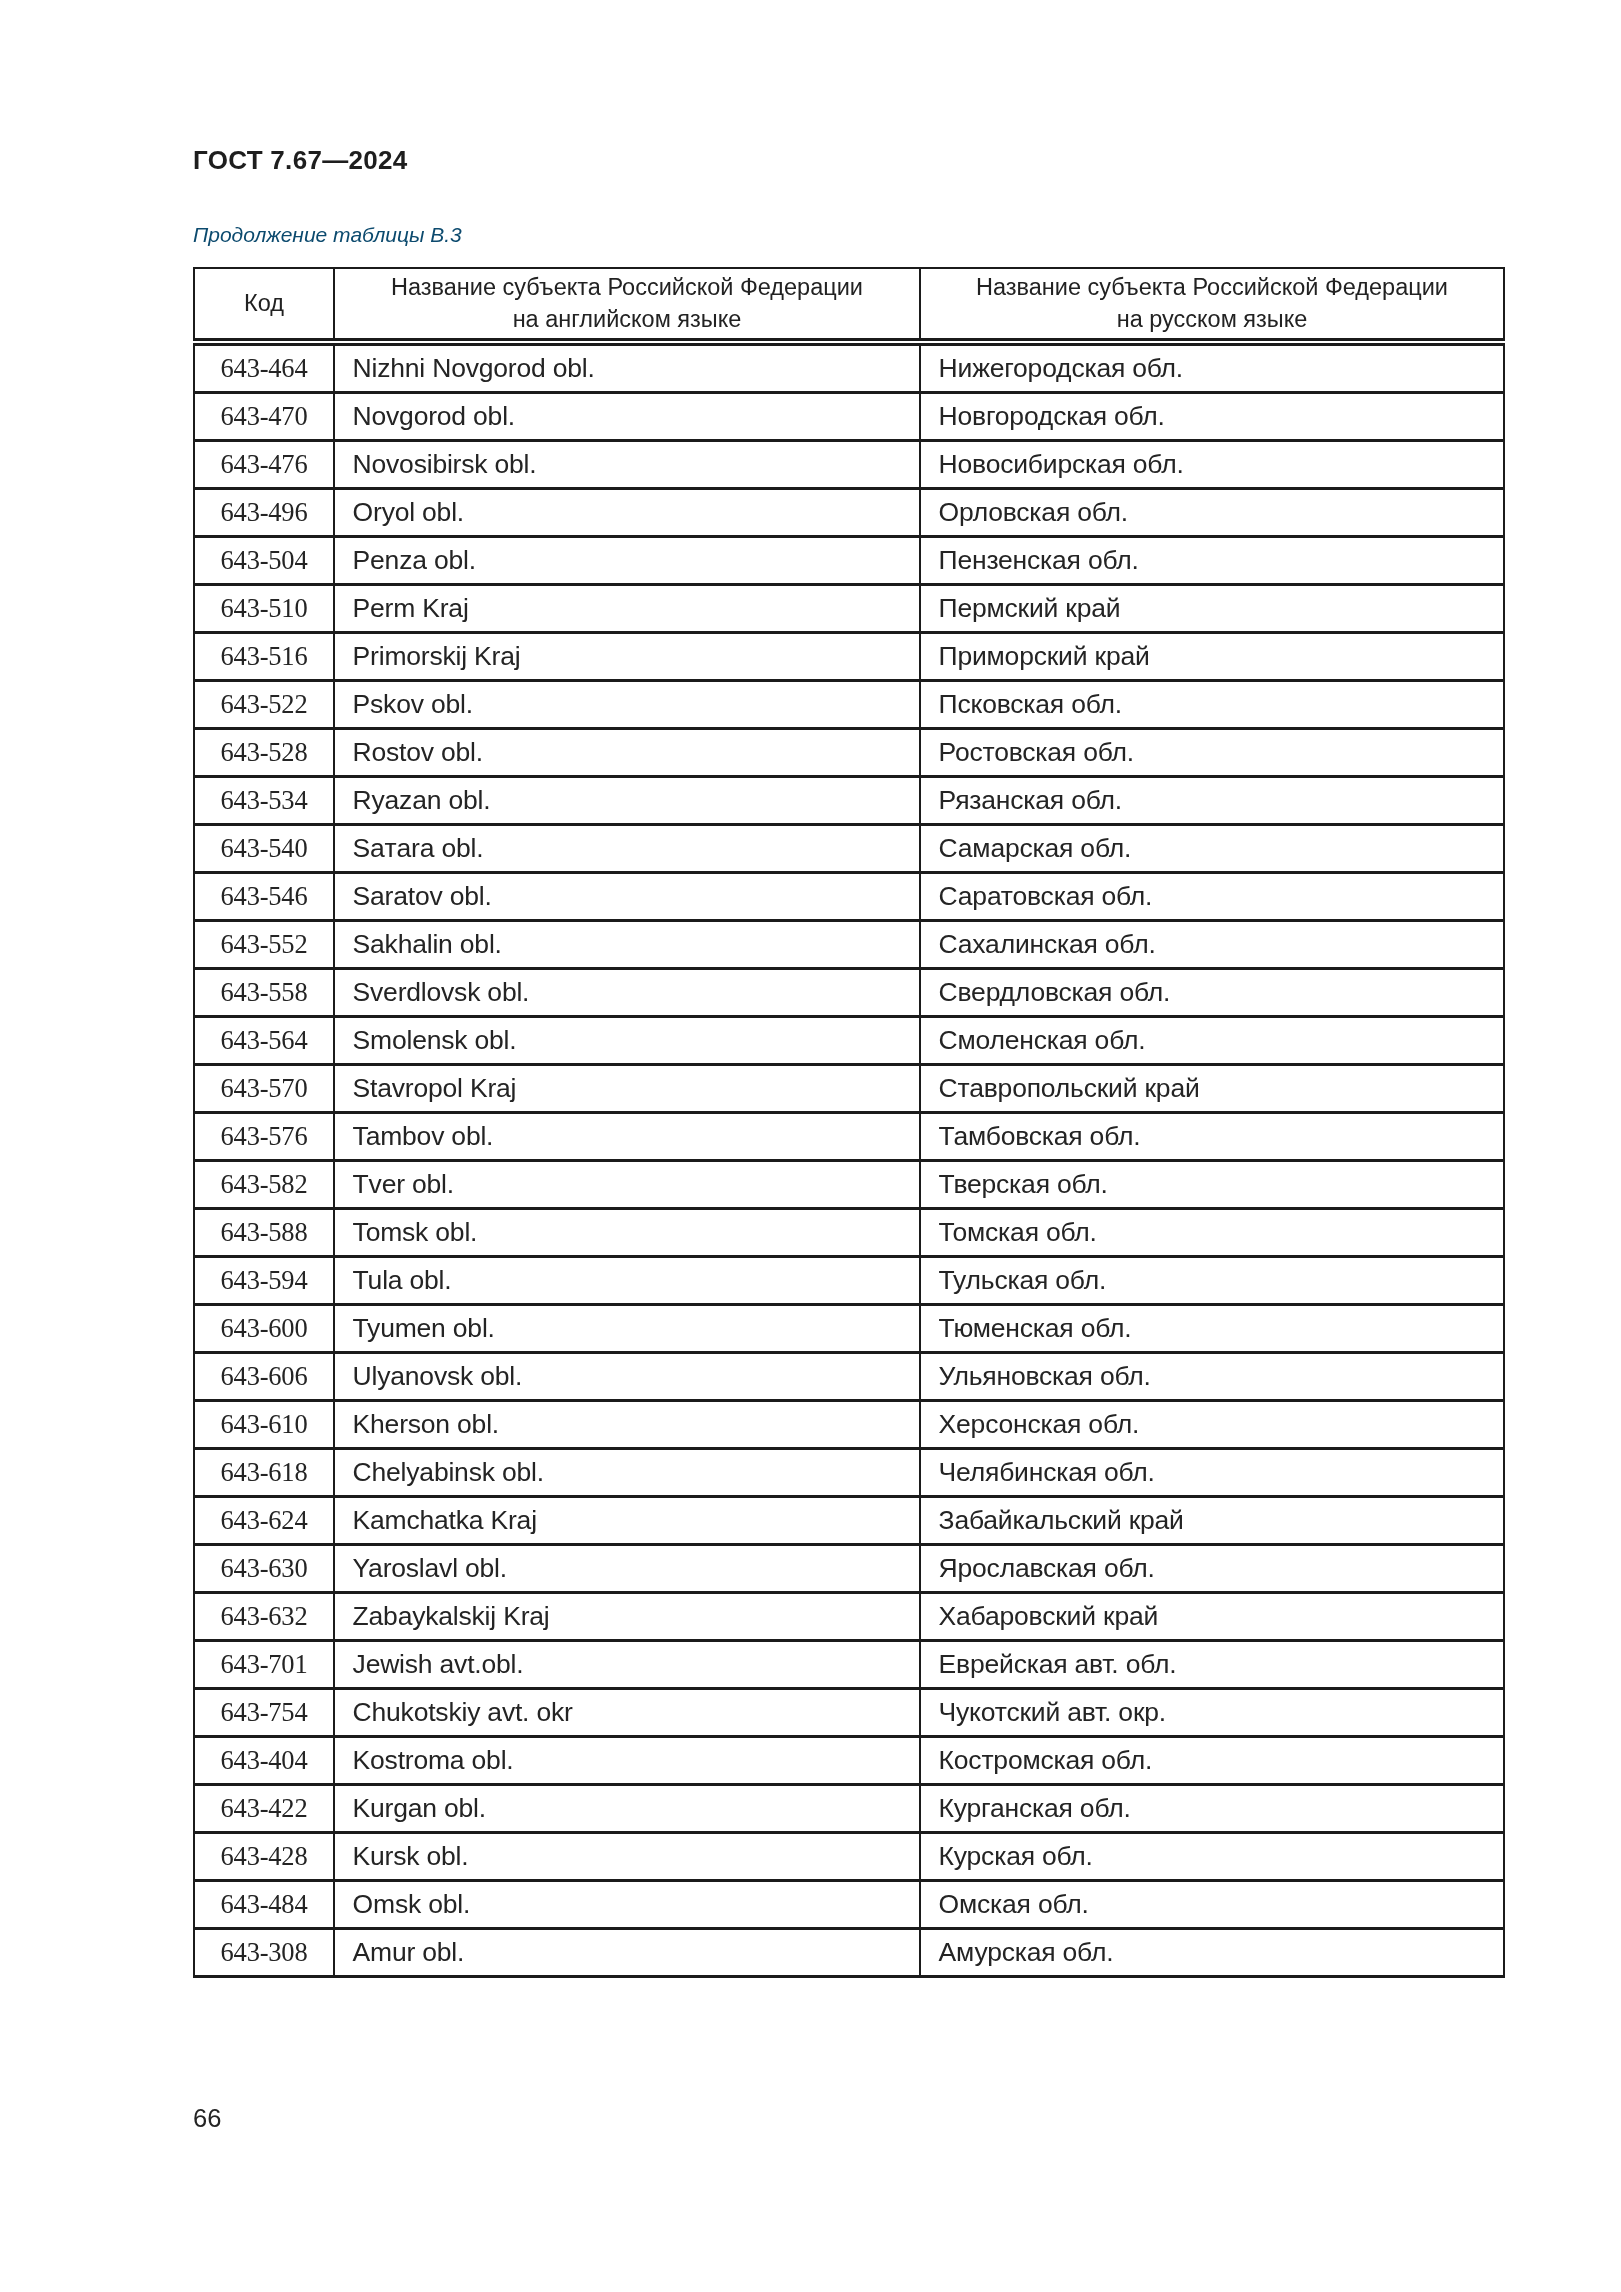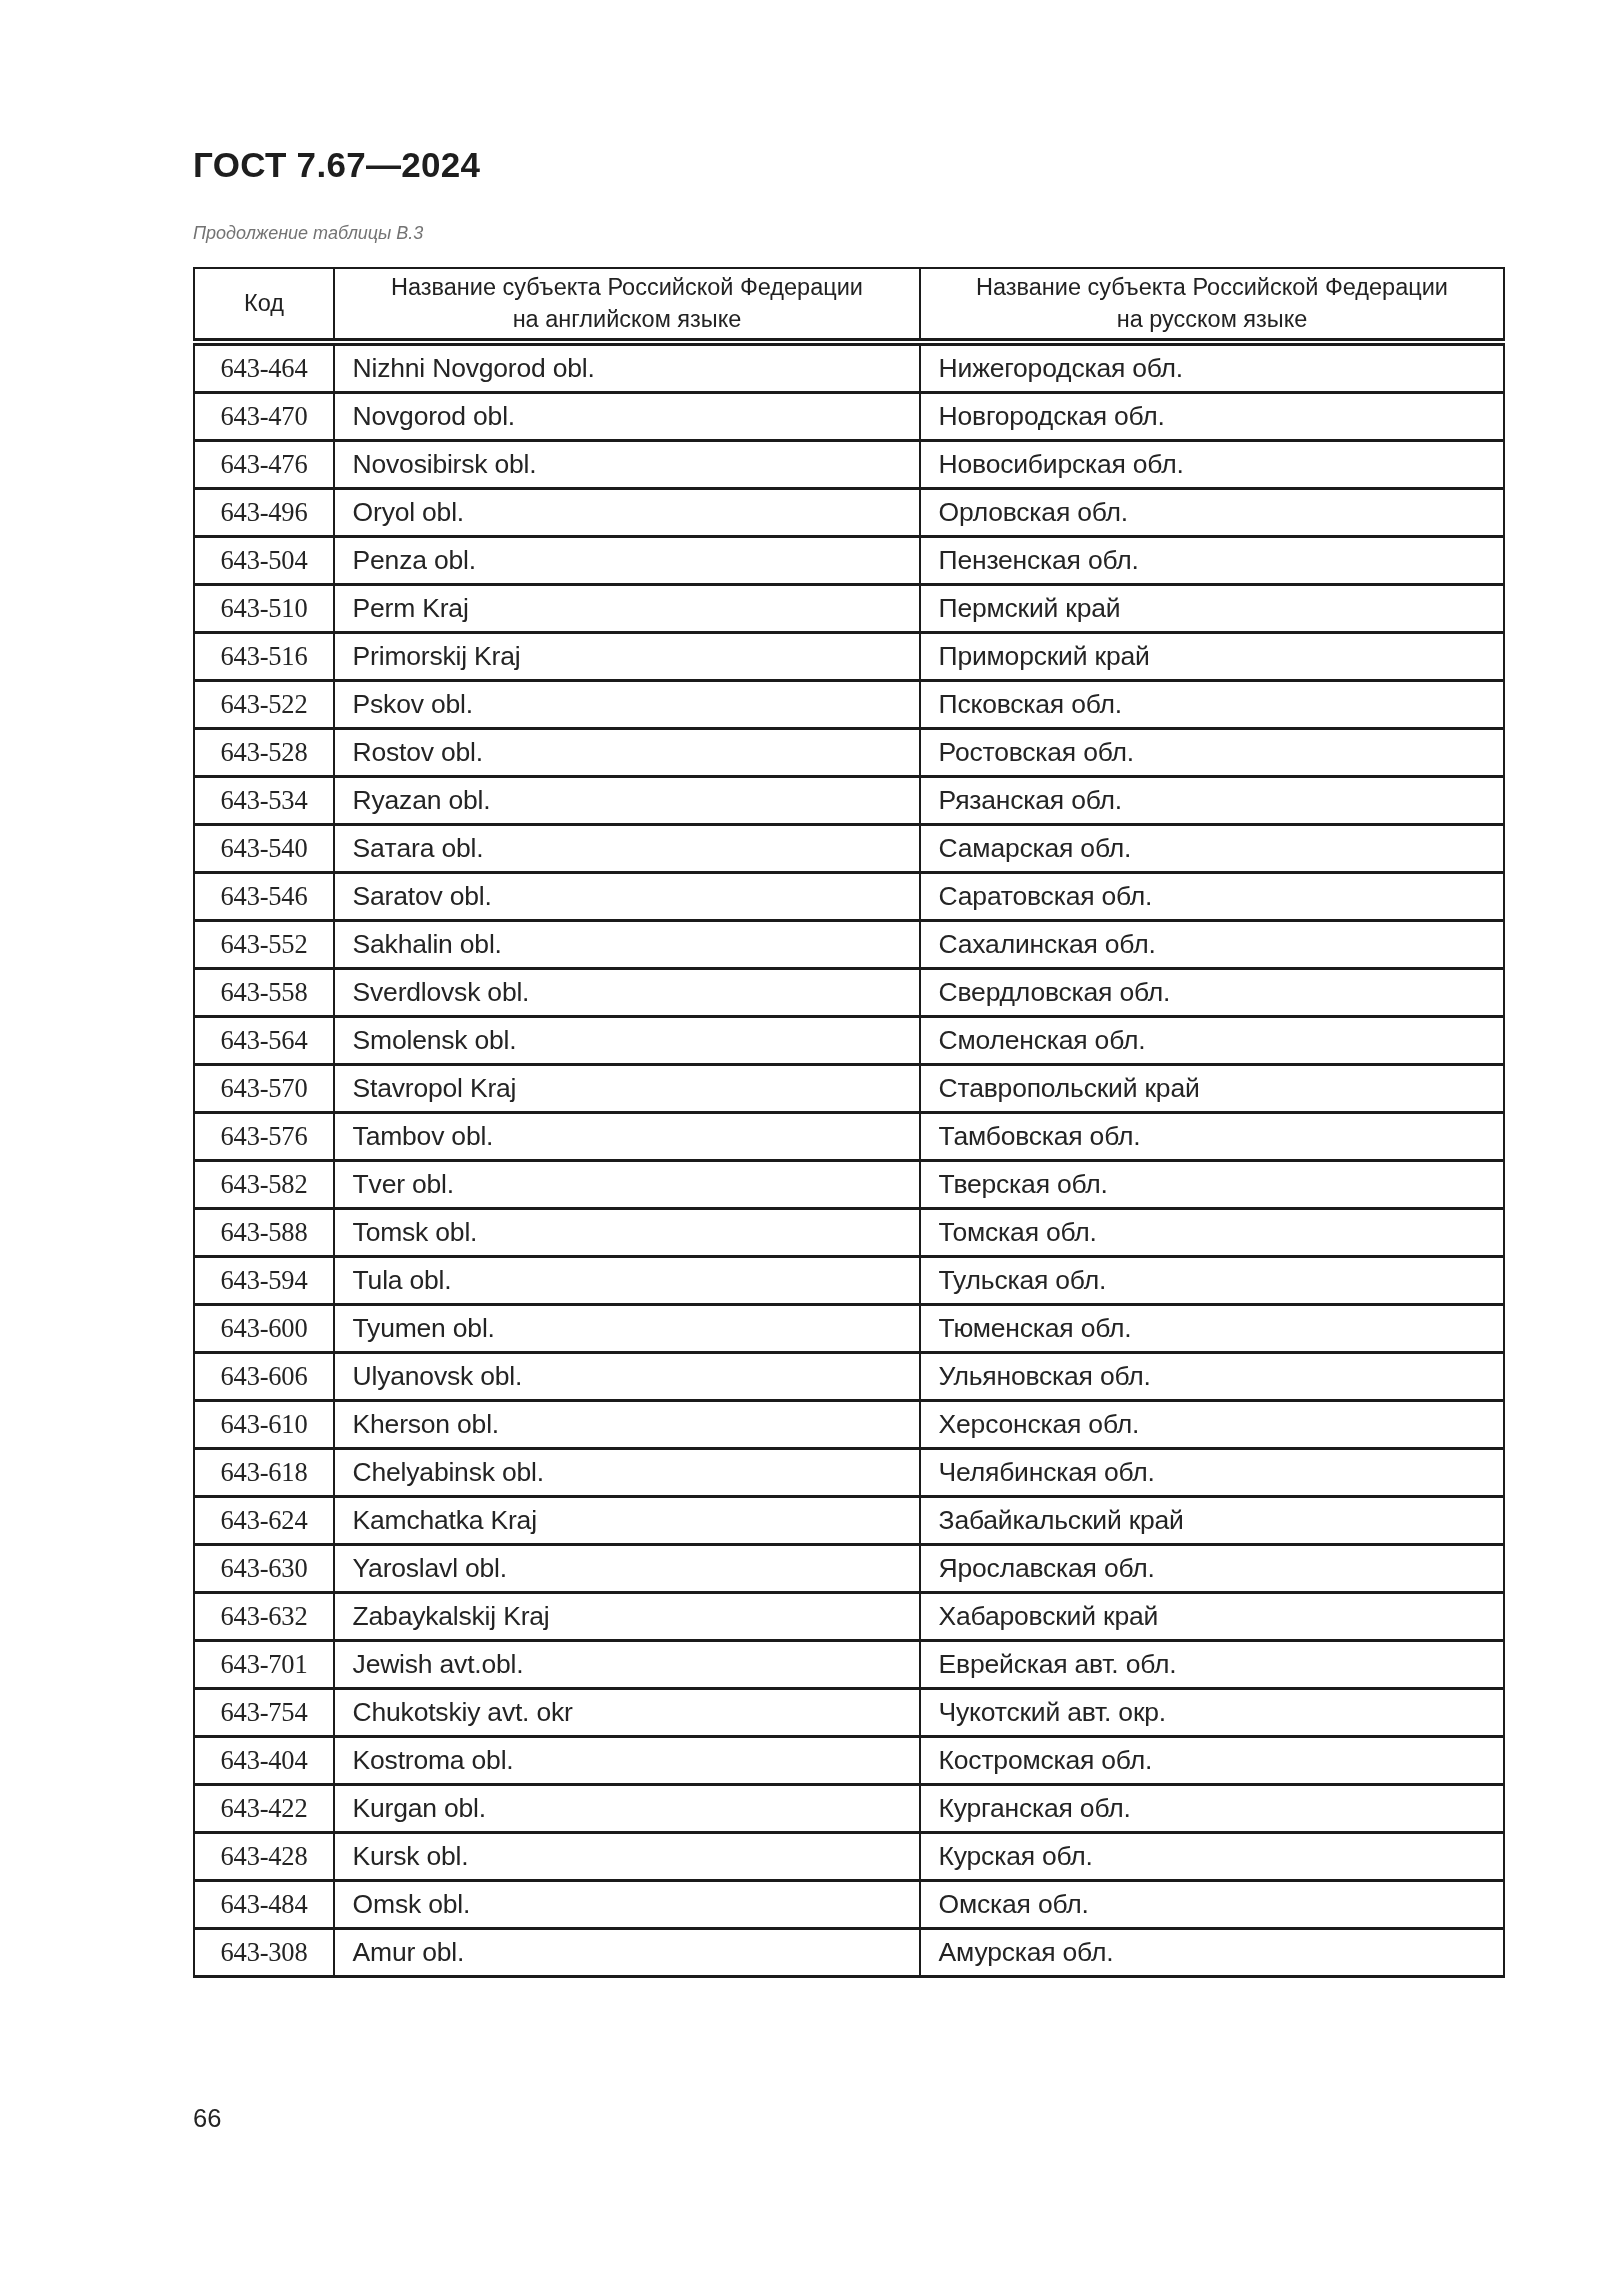--- a/index.html
+++ b/index.html
@@ -18,32 +18,32 @@
     position: relative;
     width: 1621px;
     height: 2293px;
     background: #ffffff;
     overflow: hidden;
   }
   .doc-header {
     position: absolute;
     left: 193px;
     top: 145px;
-    font-size: 35px;
+    font-size: 26px;
     font-weight: bold;
     letter-spacing: 0.3px;
     color: #1e1e1e;
   }
   .table-caption {
     position: absolute;
     left: 193px;
     top: 223px;
-    font-size: 18px;
+    font-size: 21px;
     font-style: italic;
-    color: #737373;
+    color: #0c4a6e;
   }
   table.subjects {
     position: absolute;
     left: 193px;
     top: 267px;
     width: 1310px;
     border-collapse: collapse;
     table-layout: fixed;
     border: 2.9px solid #1b1b1b;
   }

